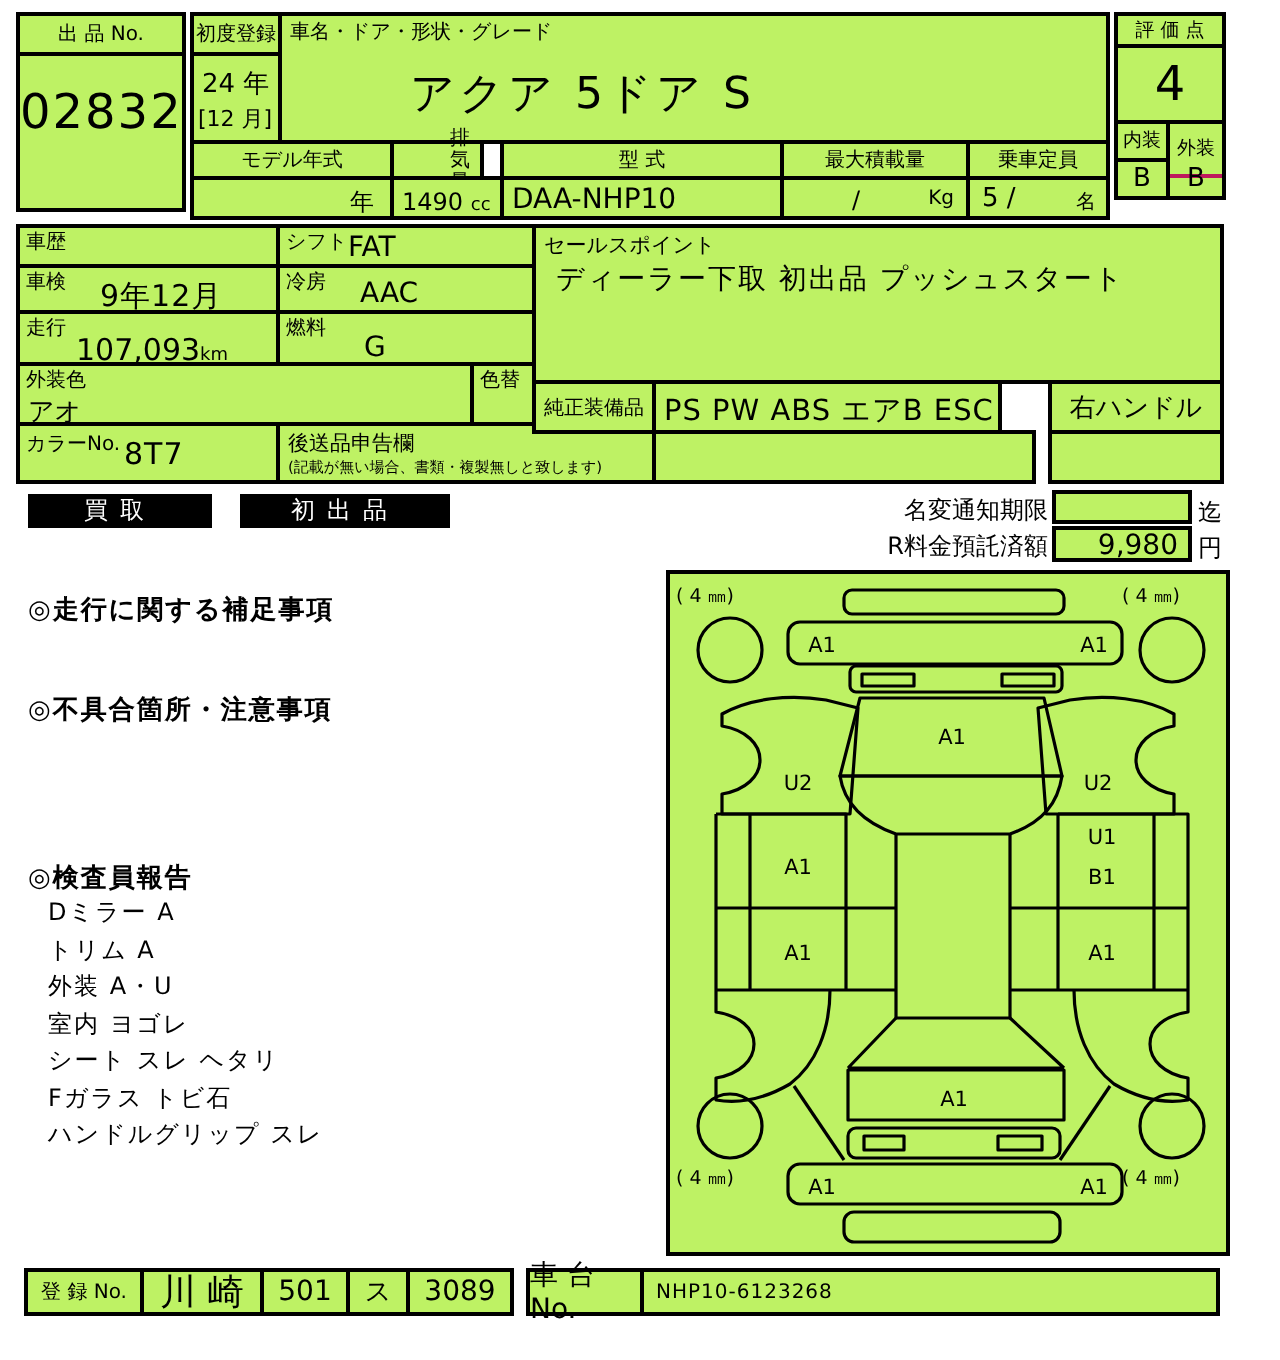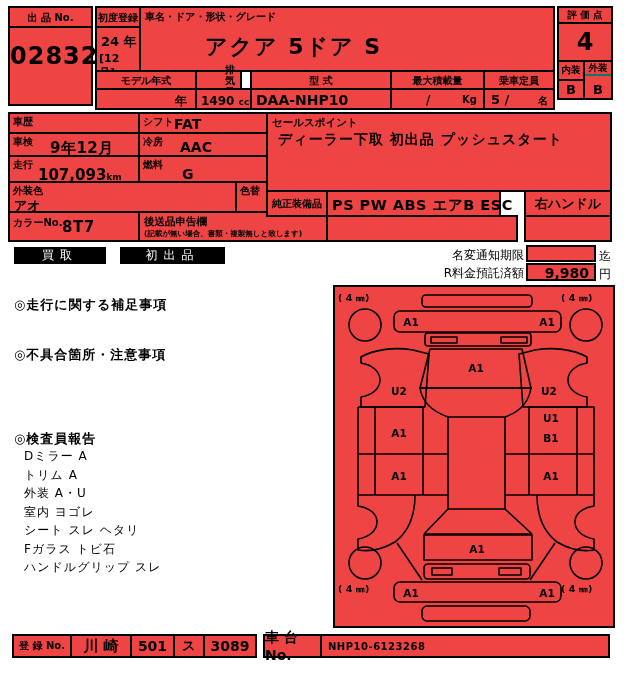--- a/index.html
+++ b/index.html
@@ -2,21 +2,21 @@
 <html><head>
 <meta charset="utf-8">
 <style>
   * { margin:0; padding:0; box-sizing:border-box; }
   html,body { background:#fff; }
   #sheet {
     position:relative; width:640px; height:680px; background:#fff;
     font-family:"DejaVu Sans","Liberation Sans",sans-serif; color:#000;
     overflow:hidden;
   }
-  .b { position:absolute; border:2px solid #000; background:#ef4444;font-weight:bold; }
+  .b { position:absolute; border:2px solid #000; background:#bef264; }
   .nb { position:absolute; }
   .lbl { font-size:10px; line-height:1.1; }
   .lbl-pad { padding:2px 0 0 3px; }
   .ctr { display:flex; align-items:center; justify-content:center; }
   .val-lg { font-size:15px; letter-spacing:0.5px; }
   .badge { position:absolute; background:#000; color:#fff; font-size:12px;
            display:flex; align-items:center; justify-content:center; letter-spacing:6px; }
   .sec-head { position:absolute; font-size:13px; font-weight:bold; letter-spacing:1px; }
   .insp-item { font-size:12px; line-height:18.5px; letter-spacing:1px; white-space:pre; }
   .unit { font-size:9px; }
@@ -86,21 +86,21 @@
   <div class="b" style="left:557px;top:6px;width:56px;height:94px;">
     <div class="nb ctr" style="left:0;top:0;width:100%;height:16px;border-bottom:2px solid #000;">
       <span style="font-size:9.5px;">評 価 点</span>
     </div>
     <div class="nb ctr" style="left:0;top:16px;width:100%;height:38px;border-bottom:2px solid #000;">
       <span style="font-size:24px;">4</span>
     </div>
     <div class="nb ctr" style="left:0;top:54px;width:50%;height:19px;border-bottom:2px solid #000;border-right:2px solid #000;">
       <span style="font-size:9.5px;">内装</span>
     </div>
-    <div class="nb ctr" style="left:50%;top:54px;width:50%;height:14px;border-bottom:2px solid #0f766e;">
+    <div class="nb ctr" style="left:50%;top:54px;width:50%;height:27px;border-bottom:2px solid #be185d;">
       <span style="font-size:9.5px;">外装</span>
     </div>
     <div class="nb ctr" style="left:0;top:73px;width:50%;height:17px;border-right:2px solid #000;">
       <span style="font-size:13px;">B</span>
     </div>
     <div class="nb ctr" style="left:50%;top:73px;width:50%;height:17px;">
       <span style="font-size:13px;">B</span>
     </div>
   </div>
 
@@ -245,21 +245,21 @@
       <text x="142" y="266" text-anchor="middle">A1</text>
       <text x="76" y="310" text-anchor="middle">A1</text>
       <text x="212" y="310" text-anchor="middle">A1</text>
     </svg>
   </div>
 
   <div class="b" style="left:12px;top:634px;width:245px;height:24px;display:flex;">
     <div class="ctr" style="width:58px;border-right:2px solid #000;">
       <span style="font-size:10px;">登 録 No.</span>
     </div>
-    <div class="ctr" style="width:60px;border-right:2px solid #000;font-size:15px;">川  崎</div>
+    <div class="ctr" style="width:60px;border-right:2px solid #000;font-size:18px;">川  崎</div>
     <div class="ctr" style="width:43px;border-right:2px solid #000;font-size:14px;">501</div>
     <div class="ctr" style="width:30px;border-right:2px solid #000;font-size:13px;">ス</div>
     <div class="ctr" style="flex:1;font-size:14px;">3089</div>
   </div>
   <div class="b" style="left:263px;top:634px;width:347px;height:24px;display:flex;">
     <div class="ctr" style="width:57px;border-right:2px solid #000;">
       <span style="font-size:14px;">車 台 No.</span>
     </div>
     <div style="flex:1;display:flex;align-items:center;padding-left:6px;font-size:10px;letter-spacing:0.5px;">NHP10-6123268</div>
   </div>

